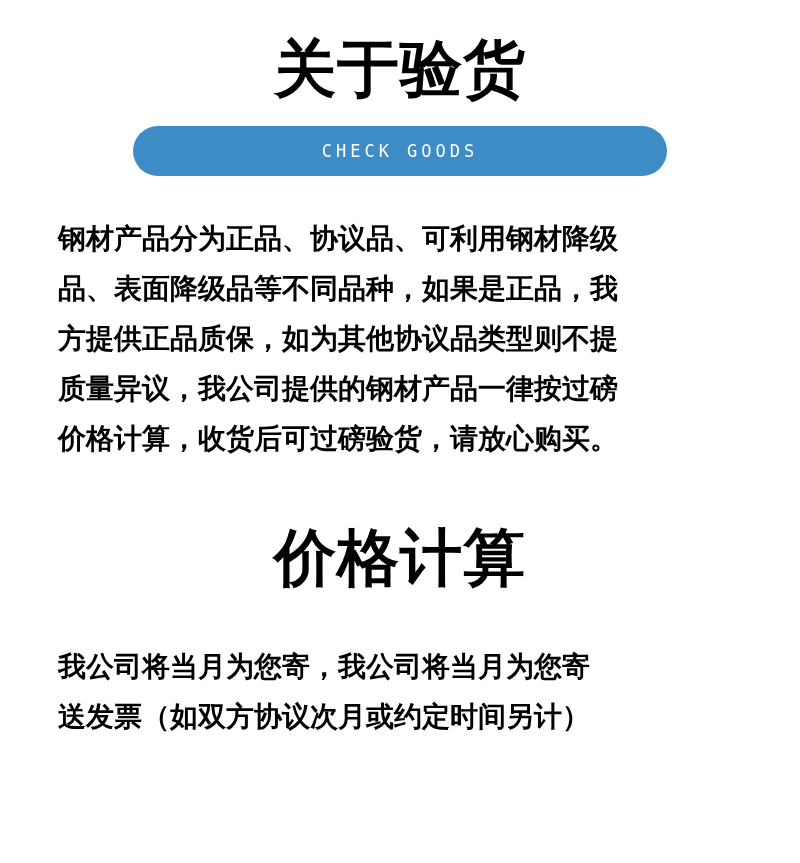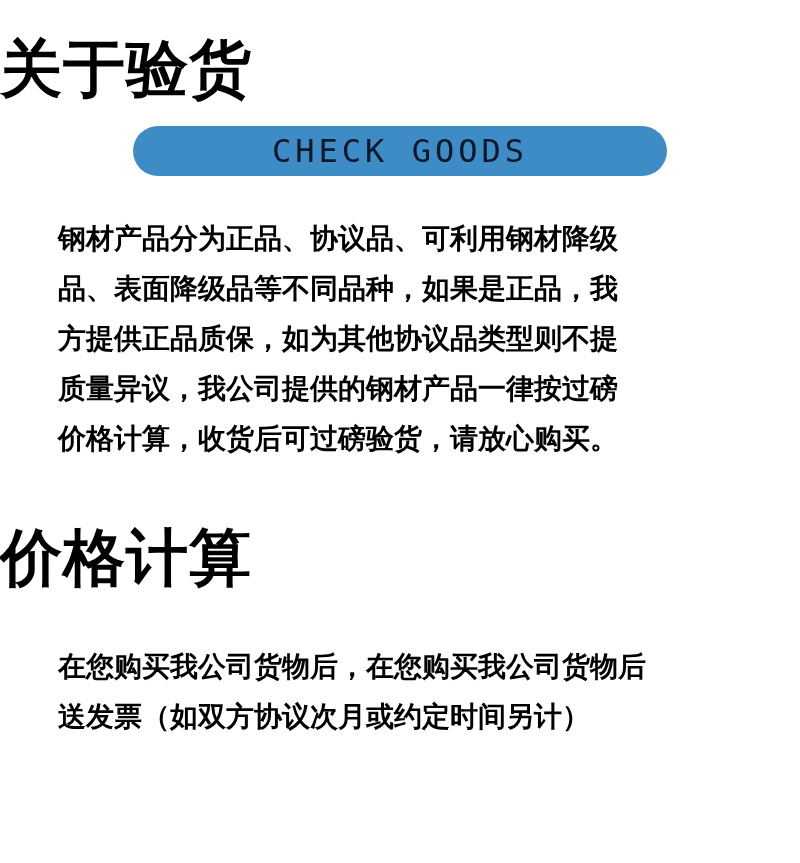--- a/index.html
+++ b/index.html
@@ -10,39 +10,40 @@
   }
   .page {
     width: 800px;
     height: 863px;
     background: #ffffff;
     padding-top: 33px;
     overflow: hidden;
   }
   .section { width: 100%; }
   .section-heading {
+    text-align: center;
     font-size: 62px;
     line-height: 72px;
     font-weight: 900;
     color: #000000;
     letter-spacing: 1px;
     font-family: "Liberation Sans", "DejaVu Sans", sans-serif;
   }
   .pill {
     width: 534px;
     height: 50px;
     margin: 21px auto 0 auto;
     background: #3e8cc6;
     border-radius: 25px;
     display: flex;
     align-items: center;
     justify-content: center;
-    color: #0f172a;
+    color: #ffffff;
     font-family: "DejaVu Sans Mono", "Liberation Mono", monospace;
-    font-size: 32px;
+    font-size: 17px;
     letter-spacing: 4px;
     font-weight: 500;
   }
   .body-text {
     width: 684px;
     margin: 38px auto 0 auto;
     font-size: 28px;
     line-height: 50px;
     font-weight: bold;
     color: #000000;
@@ -63,17 +64,17 @@
     <div class="pill">CHECK GOODS</div>
     <p class="body-text">钢材产品分为正品、协议品、可利用钢材降级
 品、表面降级品等不同品种，如果是正品，我
 方提供正品质保，如为其他协议品类型则不提
 质量异议，我公司提供的钢材产品一律按过磅
 价格计算，收货后可过磅验货，请放心购买。</p>
   </section>
 
   <section class="section section-invoice">
     <h1 class="section-heading">价格计算</h1>
-    <p class="body-text">在您购买我公司货物后，在您购买我公司货物后
+    <p class="body-text">我公司将当月为您寄，我公司将当月为您寄
 送发票（如双方协议次月或约定时间另计）</p>
   </section>
 
 </div>
 
 </body></html>

